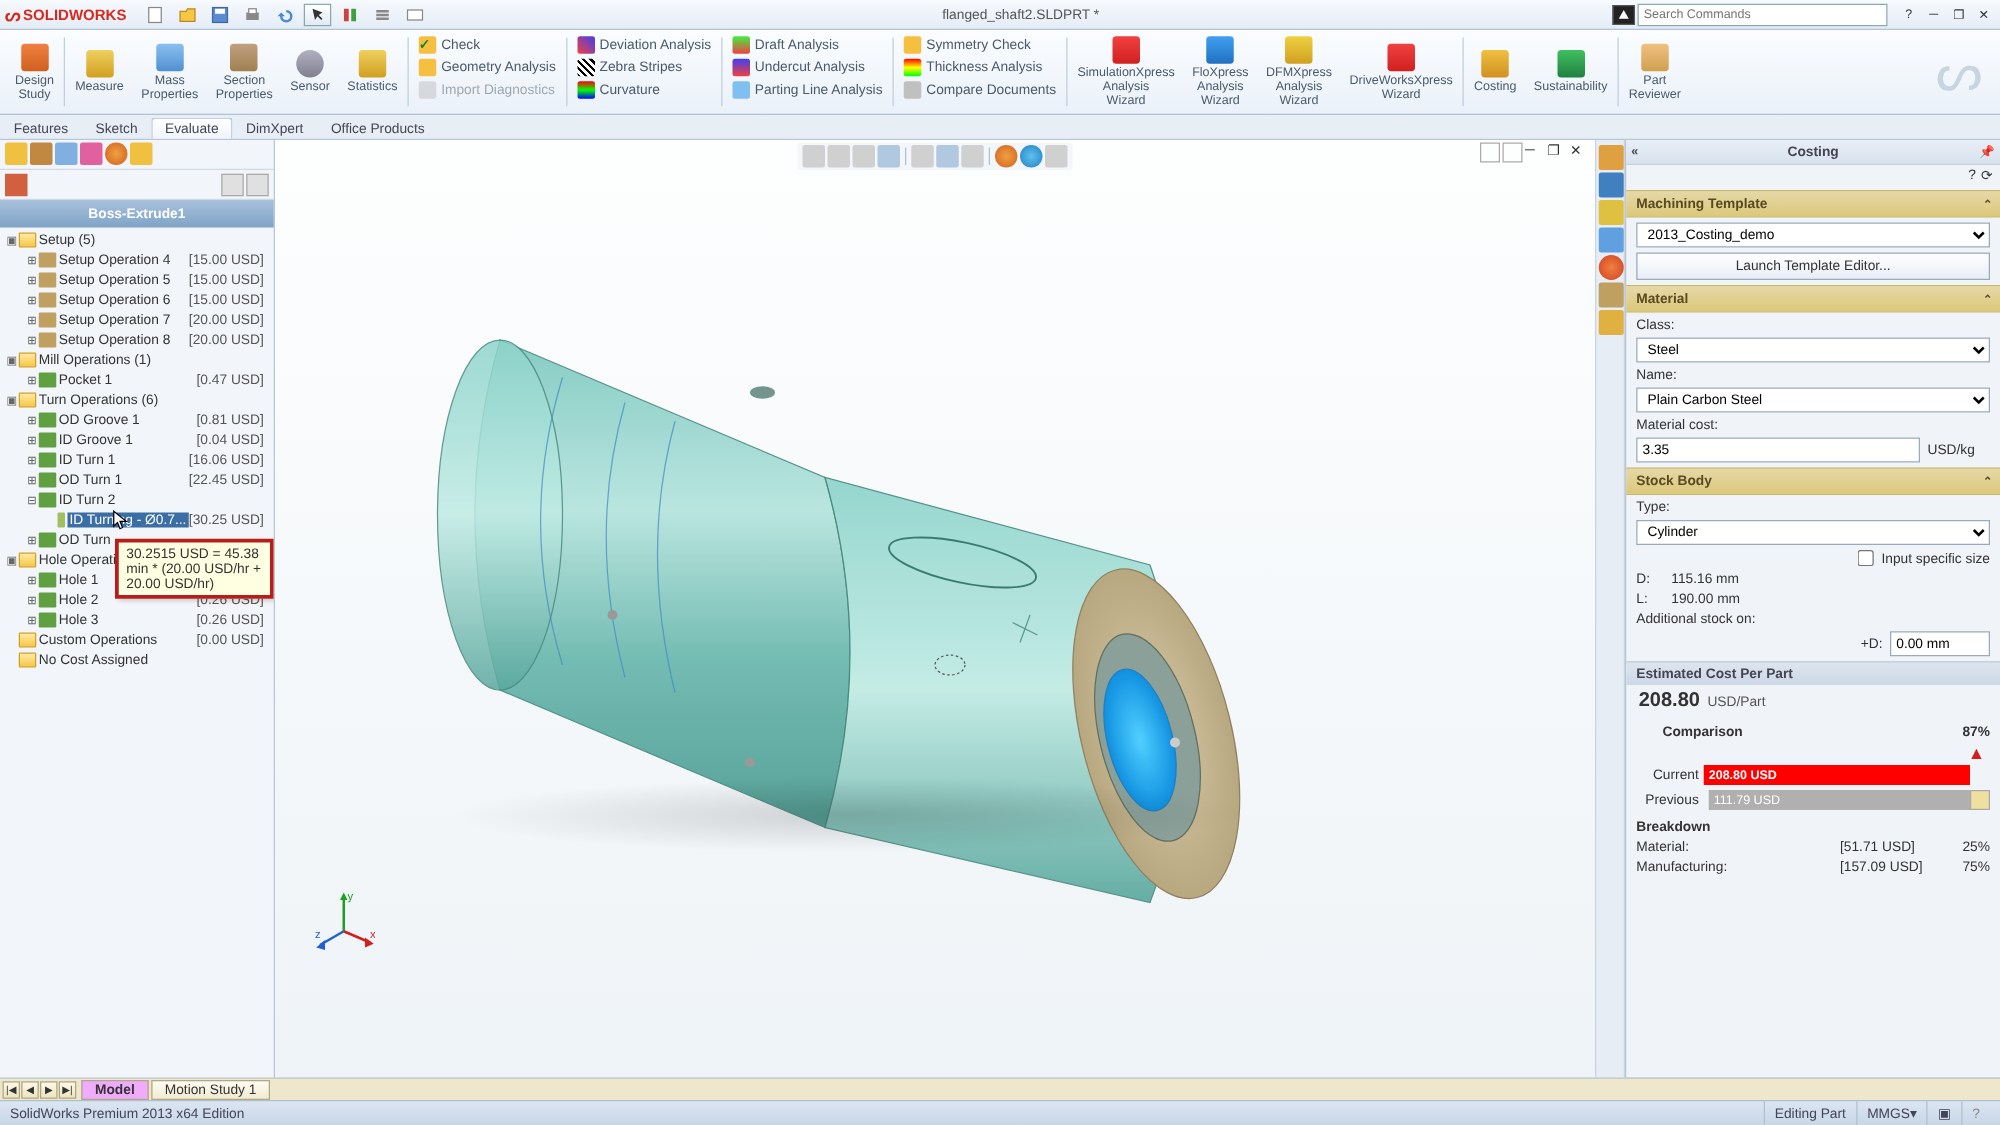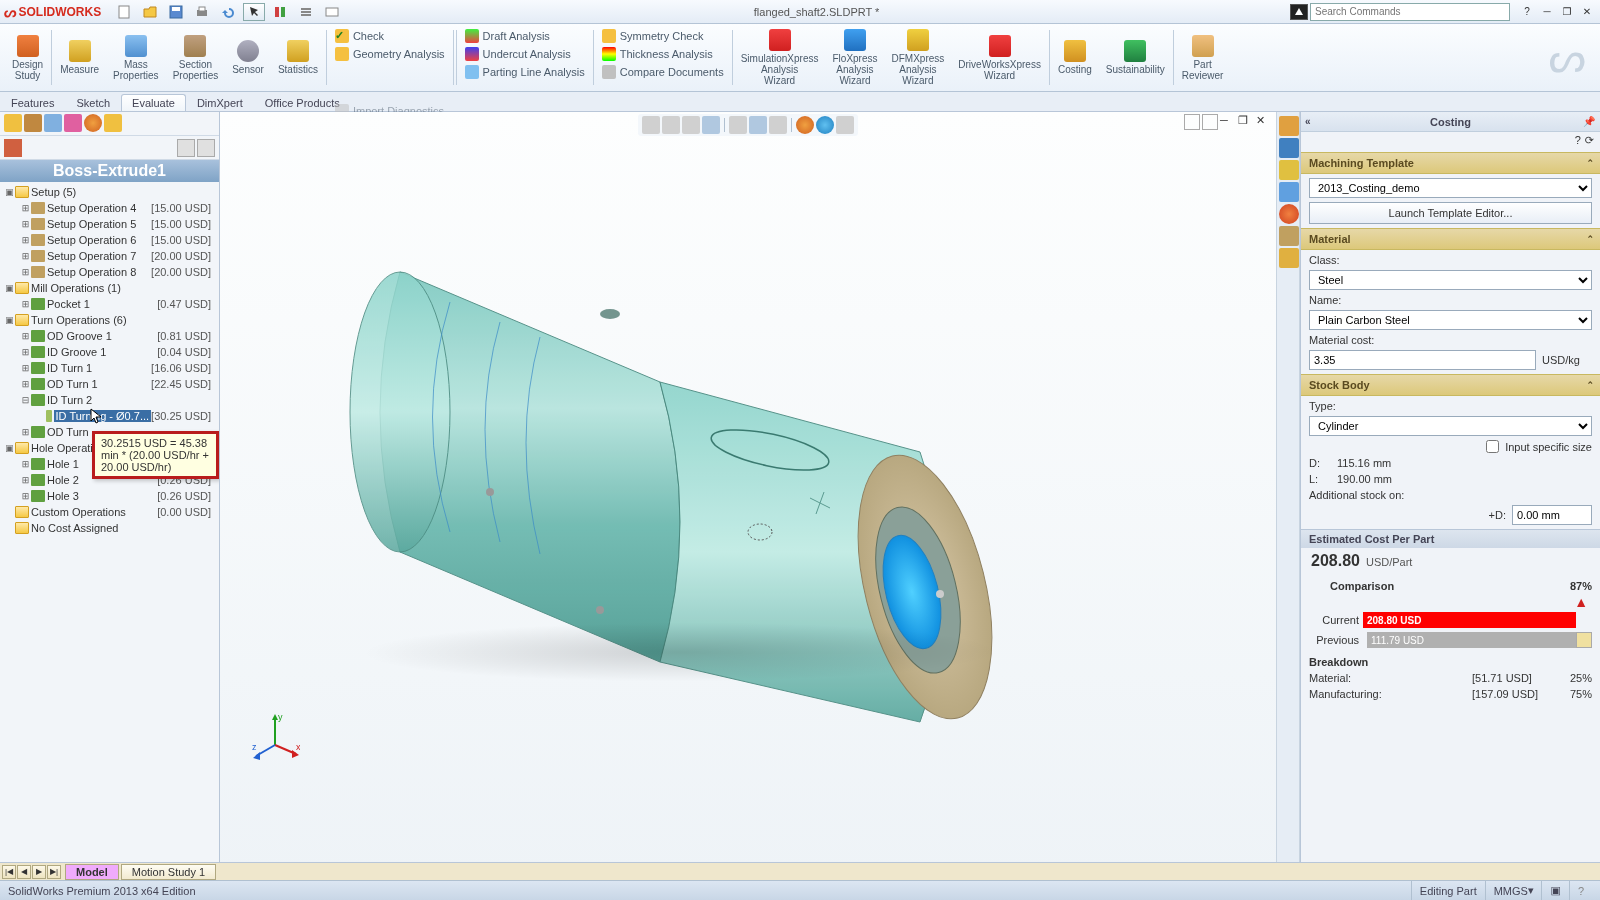--- a/index.html
+++ b/index.html
@@ -34,21 +34,21 @@
 .tab { padding:2px 10px; font-size:11px; color:#445; border:1px solid transparent; border-bottom:none; }
 .tab.active { background:linear-gradient(#fff,#f0f5fa); border-color:#b8c6d8; border-radius:3px 3px 0 0;}
 
 
 .main { display:flex; height: 768px; }
 .leftcol { width:220px; background:#f2f5f9; border-right:1px solid #b8c6d8; display:flex; flex-direction:column;}
 .lefticons { height:24px; display:flex; gap:2px; padding:2px 4px; border-bottom:1px solid #d0dae6;}
 .lefticons .li { width:18px; height:18px; border-radius:2px;}
 .singleicon { height:24px; padding:2px 4px; display:flex; align-items:center;}
 .singleicon .li { width:18px; height:18px;}
-.feat-hdr { height:22px; background:linear-gradient(#a8c1dc,#7fa3c6); color:#fff; font-size:16px; font-weight:bold; display:flex; align-items:center; justify-content:center;}
+.feat-hdr { height:22px; background:linear-gradient(#a8c1dc,#7fa3c6); color:#fff; font-size:11px; font-weight:bold; display:flex; align-items:center; justify-content:center;}
 .tree { flex:1; overflow:auto; font-size:11px; padding:2px 0; position:relative;}
 .tnode { display:flex; align-items:center; padding:0 2px; height:16px; white-space:nowrap;}
 .tnode .exp { width:11px; font-size:9px; color:#666; text-align:center;}
 .tnode .fold { width:14px; height:12px; margin-right:2px; background:linear-gradient(#ffe9a8,#f5c844); border:1px solid #d4a020; border-radius:1px;}
 .tnode .oicon { width:14px; height:12px; margin-right:2px; border-radius:1px;}
 .tnode .tlbl { flex:1;}
 .tnode .tcost { color:#555; padding-right:6px;}
 .tnode.sel .tlbl-sel { background:#3a6ea5; color:#fff; padding:0 2px;}
 .tooltip-box { position:absolute; background:#ffffe1; border:3px solid #b91c1c; padding:3px 6px; font-size:11px; box-shadow:2px 2px 4px rgba(0,0,0,0.2); z-index:10;}
 
@@ -212,26 +212,40 @@
     <div class="ritem">
         <div class="sicon" style="background:#f5c040;position:relative;">
           <span style="position:absolute;color:#208020;font-size:11px;font-weight:bold;">✓</span>
         </div>
         <span>Check</span>
       </div>
     <div class="ritem">
         <div class="sicon" style="background:#f5c040;"></div>
         <span>Geometry Analysis</span>
       </div>
-    <div class="ritem" style="opacity:0.5;margin-top:39px;">
+    <div class="ritem" style="opacity:0.5;">
         <div class="sicon" style="background:#c0c0c0;"></div>
         <span>Import Diagnostics</span>
       </div>
   </div>
   <div class="rsep"></div>
+  <div class="rlist">
+    <div class="ritem">
+        <div class="sicon" style="background:linear-gradient(45deg,#f04040,#4040f0);"></div>
+        <span>Deviation Analysis</span>
+      </div>
+    <div class="ritem">
+        <div class="sicon" style="background:repeating-linear-gradient(45deg,#000,#000 2px,#fff 2px,#fff 4px);"></div>
+        <span>Zebra Stripes</span>
+      </div>
+    <div class="ritem">
+        <div class="sicon" style="background:linear-gradient(#f00,#0f0,#00f);"></div>
+        <span>Curvature</span>
+      </div>
+  </div>
   <div class="rsep"></div>
   <div class="rlist">
     <div class="ritem">
         <div class="sicon" style="background:linear-gradient(#40f040,#f04040);"></div>
         <span>Draft Analysis</span>
       </div>
     <div class="ritem">
         <div class="sicon" style="background:linear-gradient(#4040f0,#f04040);"></div>
         <span>Undercut Analysis</span>
       </div>

